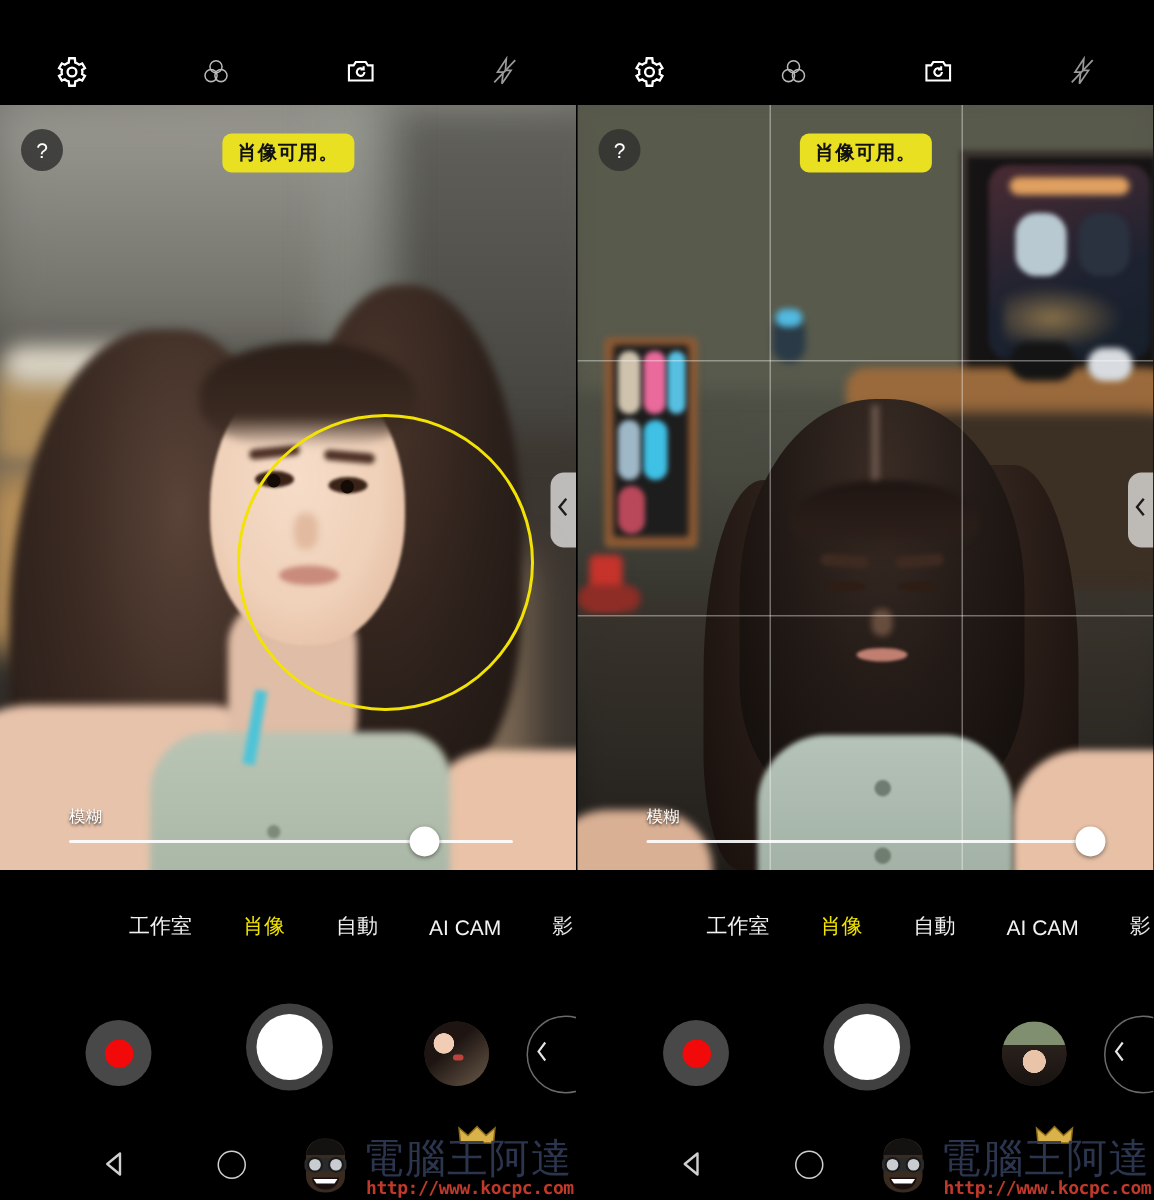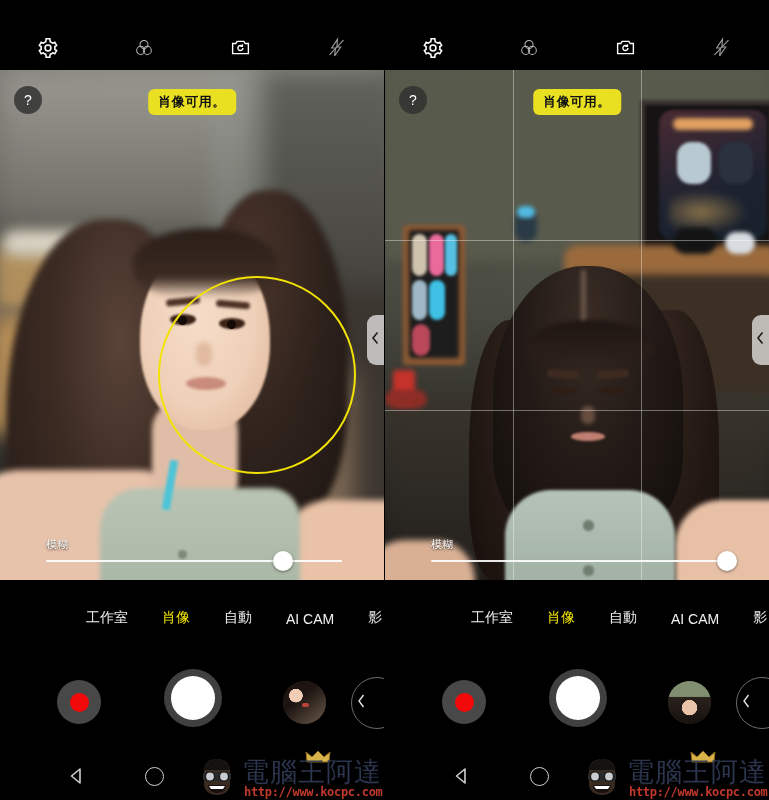--- a/index.html
+++ b/index.html
@@ -152,21 +152,21 @@
   
   .blurwrap{position:absolute;left:46px;right:42px;bottom:18px;}
   .blurlabel{color:#fff;font-size:11px;margin-bottom:8px;text-shadow:0 1px 2px rgba(0,0,0,.8);}
   .track{position:relative;height:2px;background:rgba(255,255,255,.9);border-radius:2px;}
   .knob{position:absolute;top:-9px;width:20px;height:20px;border-radius:50%;background:#fff;
     box-shadow:0 1px 3px rgba(0,0,0,.45);}
 
   
   .modes{position:absolute;left:0;top:580px;width:100%;height:75px;background:#000;
     display:flex;align-items:center;overflow:hidden;}
-  .modes-inner{display:flex;align-items:flex-end;padding-left:86px;gap:34px;white-space:nowrap;}
+  .modes-inner{display:flex;align-items:center;padding-left:86px;gap:34px;white-space:nowrap;}
   .mode{color:#f2f2f2;font-size:14px;}
   .mode.active{color:#f3e500;}
   .mode.cut{opacity:.95;}
 
   
   .controls{position:absolute;left:0;top:655px;width:100%;height:95px;background:#000;}
   .rec{position:absolute;left:57px;top:25px;width:44px;height:44px;border-radius:50%;background:#484848;
     display:flex;align-items:center;justify-content:center;}
   .rec i{width:19px;height:19px;border-radius:50%;background:#f20a0a;display:block;}
   .shutter{position:absolute;left:164px;top:14px;width:58px;height:58px;border-radius:50%;

